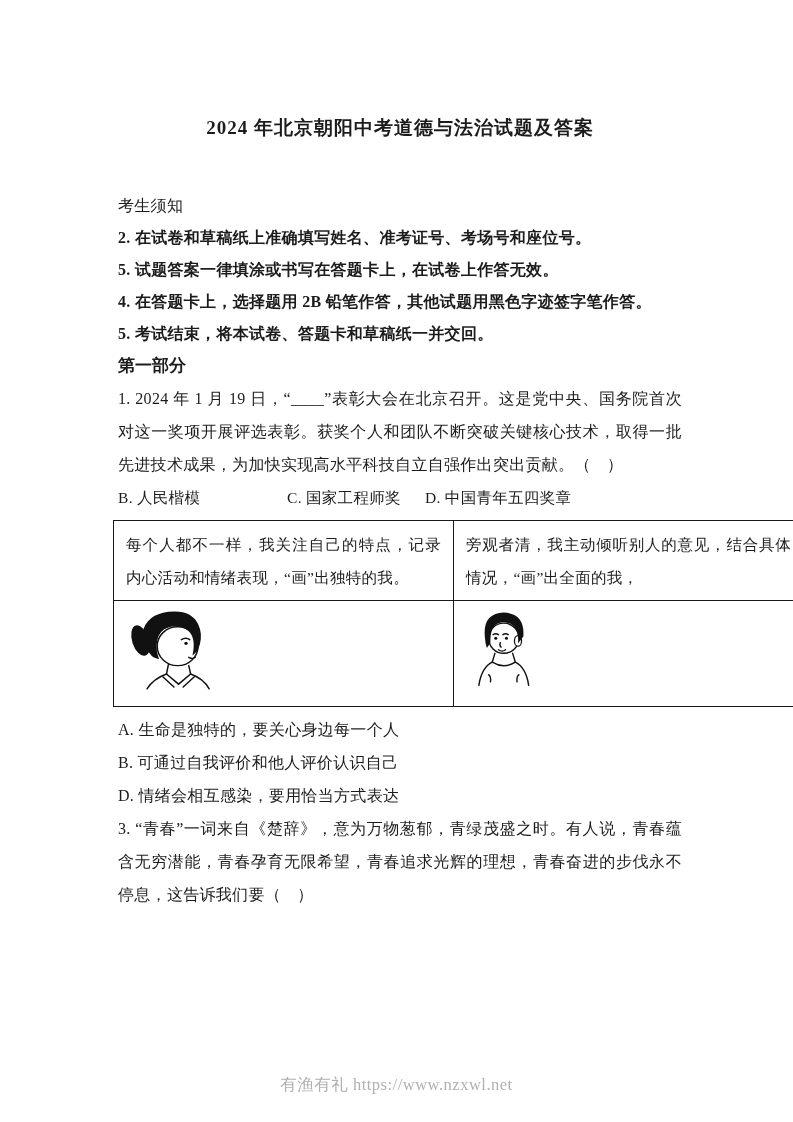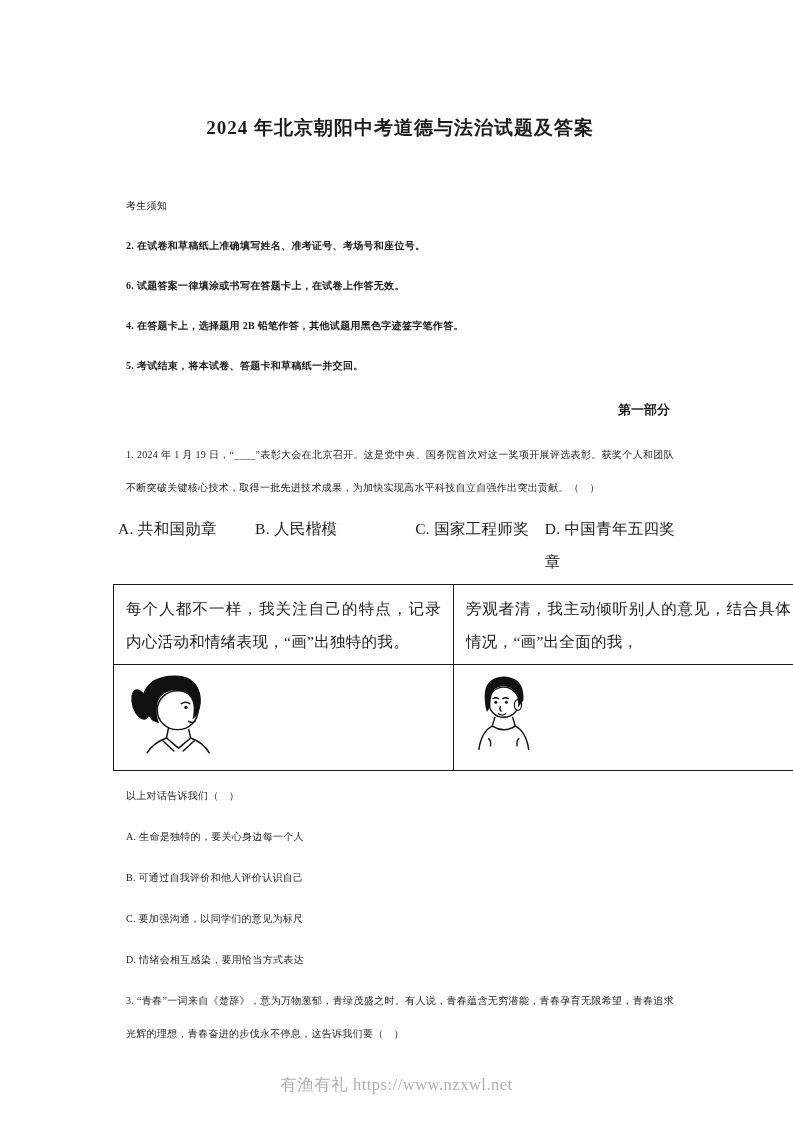--- a/index.html
+++ b/index.html
@@ -10,28 +10,28 @@
     color:#1c1c1c;
     font-family:"Liberation Serif","DejaVu Serif",serif;
     overflow:hidden;
     margin:0 auto;
   }
   .content{padding:116px 111px 0 118px;}
   .title{
     font-size:19px;font-weight:700;text-align:center;
     margin:0;letter-spacing:1px;line-height:24px;
   }
-  .line{margin:8px;font-size:10px;line-height:33px;letter-spacing:.3px;}
+  .line{margin:0;font-size:16px;line-height:33px;letter-spacing:.3px;}
   .notice-block .line{line-height:32px;}
   .notice-heading{margin-top:50px;}
   .bold{font-weight:700;}
   .just{text-align:justify;text-justify:inter-character;}
   .section-title{
-    text-align:right;font-weight:700;font-size:13px;
-    line-height:32px;margin:12px;
+    text-align:left;font-weight:700;font-size:17px;
+    line-height:32px;margin:0;
   }
   .opt-row{display:flex;font-size:15.5px;line-height:33px;letter-spacing:.3px;}
   .opt-row .opt-a{width:146px;}
   .opt-row .opt-b{width:145px;}
   .opt-row .opt-c{width:138px;margin-left:24px;}
   .portrait-table{
     border-collapse:collapse;
     margin:6px 0 6px -5px;
     width:691px;
     table-layout:fixed;
@@ -56,30 +56,29 @@
 <body>
 
 <div class="page">
   <div class="content">
 
     <h1 class="title">2024 年北京朝阳中考道德与法治试题及答案</h1>
 
     <div class="notice-block">
       <p class="line notice-heading">考生须知</p>
       <p class="line bold just">2. 在试卷和草稿纸上准确填写姓名、准考证号、考场号和座位号。</p>
-      <p class="line bold just">6. 试题答案一律填涂或书写在答题卡上，在试卷上作答无效。</p>
+      <p class="line bold just">5. 试题答案一律填涂或书写在答题卡上，在试卷上作答无效。</p>
       <p class="line bold just">4. 在答题卡上，选择题用 2B 铅笔作答，其他试题用黑色字迹签字笔作答。</p>
       <p class="line bold just">5. 考试结束，将本试卷、答题卡和草稿纸一并交回。</p>
     </div>
 
     <p class="section-title">第一部分</p>
 
     <p class="line just">1. 2024 年 1 月 19 日，“____”表彰大会在北京召开。这是党中央、国务院首次对这一奖项开展评选表彰。获奖个人和团队不断突破关键核心技术，取得一批先进技术成果，为加快实现高水平科技自立自强作出突出贡献。（　）</p>
     <div class="opt-row">
-      <span class="opt-a">A. 共和国勋章</span>
       <span class="opt-b">B. 人民楷模</span>
       <span class="opt-c">C. 国家工程师奖</span>
       <span class="opt-d">D. 中国青年五四奖章</span>
     </div>
 
 
     <table class="portrait-table">
       <tbody>
           <tr>
         <td class="col-left just">每个人都不一样，我关注自己的特点，记录内心活动和情绪表现，“画”出独特的我。</td>
@@ -118,24 +117,22 @@
               <path class="ink" d="M57 52 L60 62 Q72 68 75 88"></path>
               <path class="ink" d="M34 62 Q47 70 60 62"></path>
               <path class="ink" d="M30 76 q3 2 2 8 M64 76 q-3 2 -2 8"></path>
             </svg>
           </span>
         </td>
       </tr>
     </tbody>
       </table>
 
-    <p class="line">以上对话告诉我们（　）</p>
     <p class="line">A. 生命是独特的，要关心身边每一个人</p>
     <p class="line">B. 可通过自我评价和他人评价认识自己</p>
-    <p class="line">C. 要加强沟通，以同学们的意见为标尺</p>
     <p class="line">D. 情绪会相互感染，要用恰当方式表达</p>
 
     <p class="line just">3. “青春”一词来自《楚辞》，意为万物葱郁，青绿茂盛之时。有人说，青春蕴含无穷潜能，青春孕育无限希望，青春追求光辉的理想，青春奋进的步伐永不停息，这告诉我们要（　）</p>
 
   </div>
 
   <div class="footer">有渔有礼 https://www.nzxwl.net</div>
 </div>
 
 </body></html>

